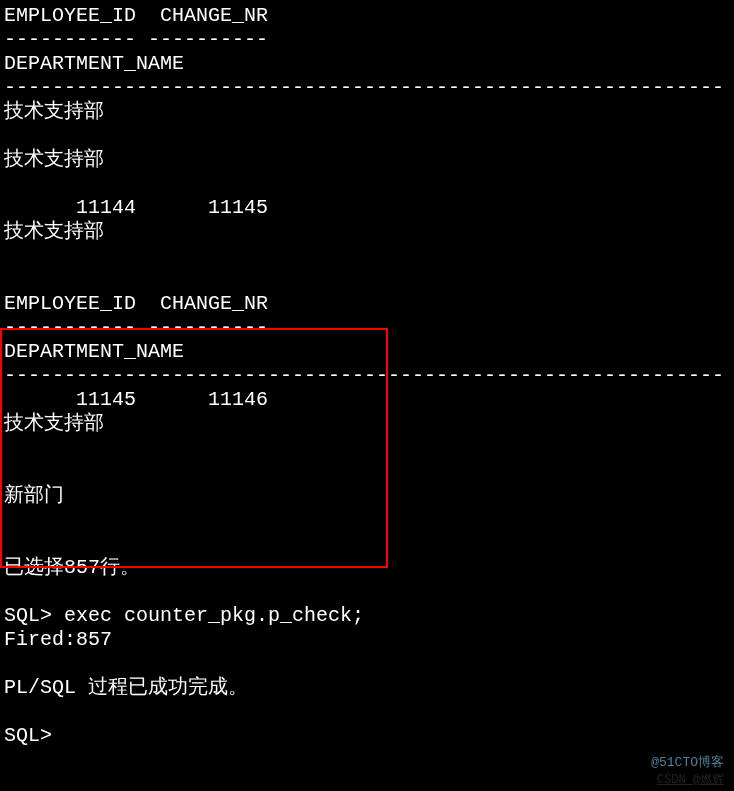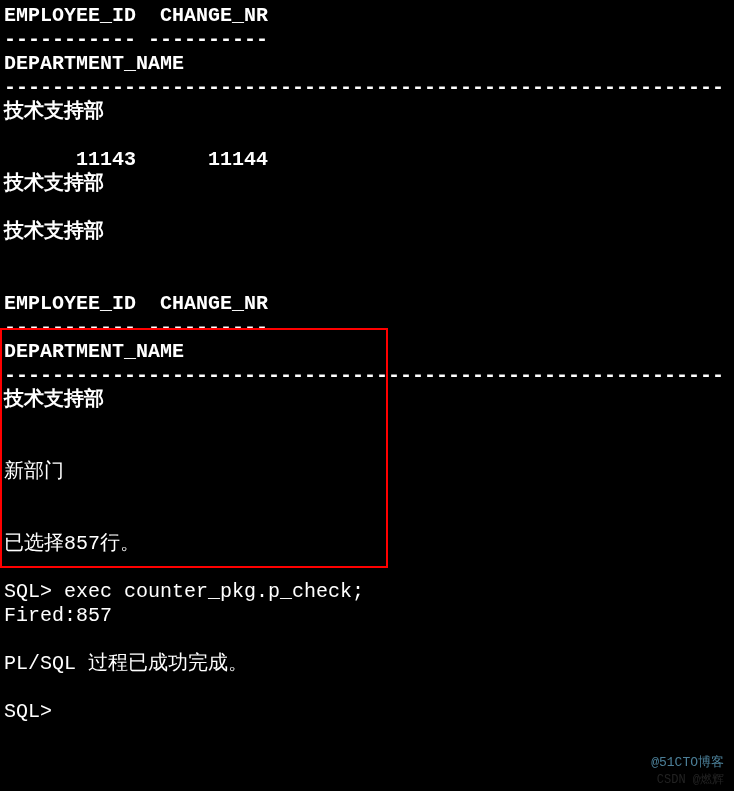--- a/index.html
+++ b/index.html
@@ -40,61 +40,62 @@
       font-size: 13px;
       opacity: 0.6;
     }
     .watermark2 {
       position: absolute;
       right: 10px;
       bottom: 4px;
       color: #444444;
       font-size: 12px;
       opacity: 0.5;
+      text-decoration: underline;
     }
     .block {
       margin-bottom: 0;
-      font-weight: bold;
     }
   </style>
 </head>
 <body>
 
 <div class="block">
   <div class="line">EMPLOYEE_ID  CHANGE_NR</div>
   <div class="line">----------- ----------</div>
   <div class="line">DEPARTMENT_NAME</div>
   <div class="line">------------------------------------------------------------</div>
 </div>
 
 <div class="block">
   <div class="line">技术支持部</div>
   <div class="line">&nbsp;</div>
 </div>
 
 <div class="block">
-  <div class="line">      11143      11144</div>
   <div class="line">技术支持部</div>
   <div class="line">&nbsp;</div>
 </div>
 
 <div class="block">
+  <div class="line">      11144      11145</div>
   <div class="line">技术支持部</div>
   <div class="line">&nbsp;</div>
   <div class="line">&nbsp;</div>
 </div>
 
 <div class="block">
   <div class="line">EMPLOYEE_ID  CHANGE_NR</div>
   <div class="line">----------- ----------</div>
   <div class="line">DEPARTMENT_NAME</div>
   <div class="line">------------------------------------------------------------</div>
 </div>
 
 <div class="block">
+  <div class="line">      11145      11146</div>
   <div class="line">技术支持部</div>
   <div class="line">&nbsp;</div>
   <div class="line">&nbsp;</div>
 </div>
 
 <div class="line">新部门</div>
 <div class="line">&nbsp;</div>
 <div class="line">&nbsp;</div>
 
 <div class="line">已选择857行。</div>

